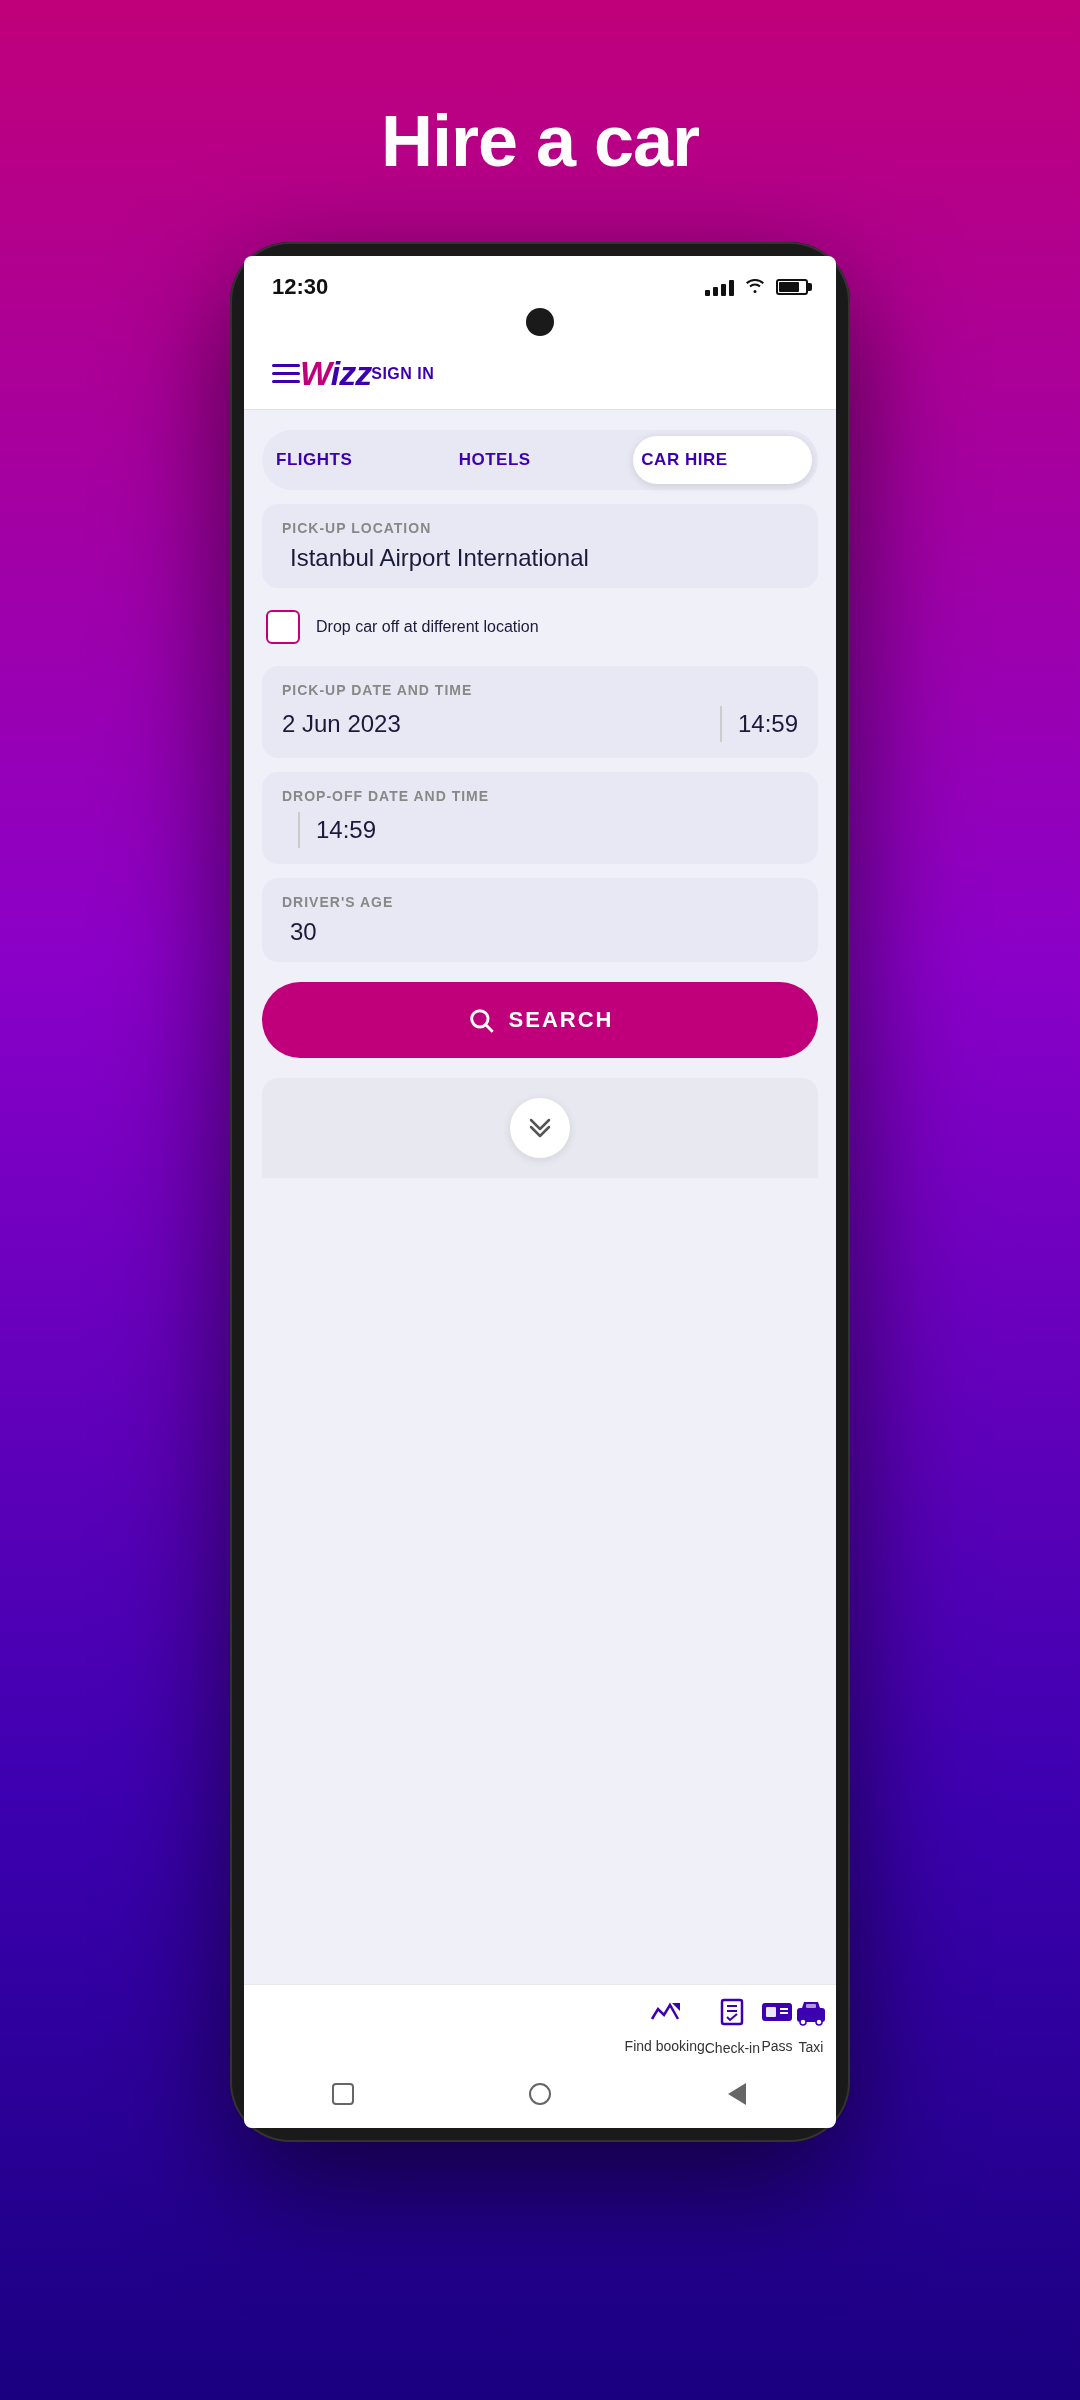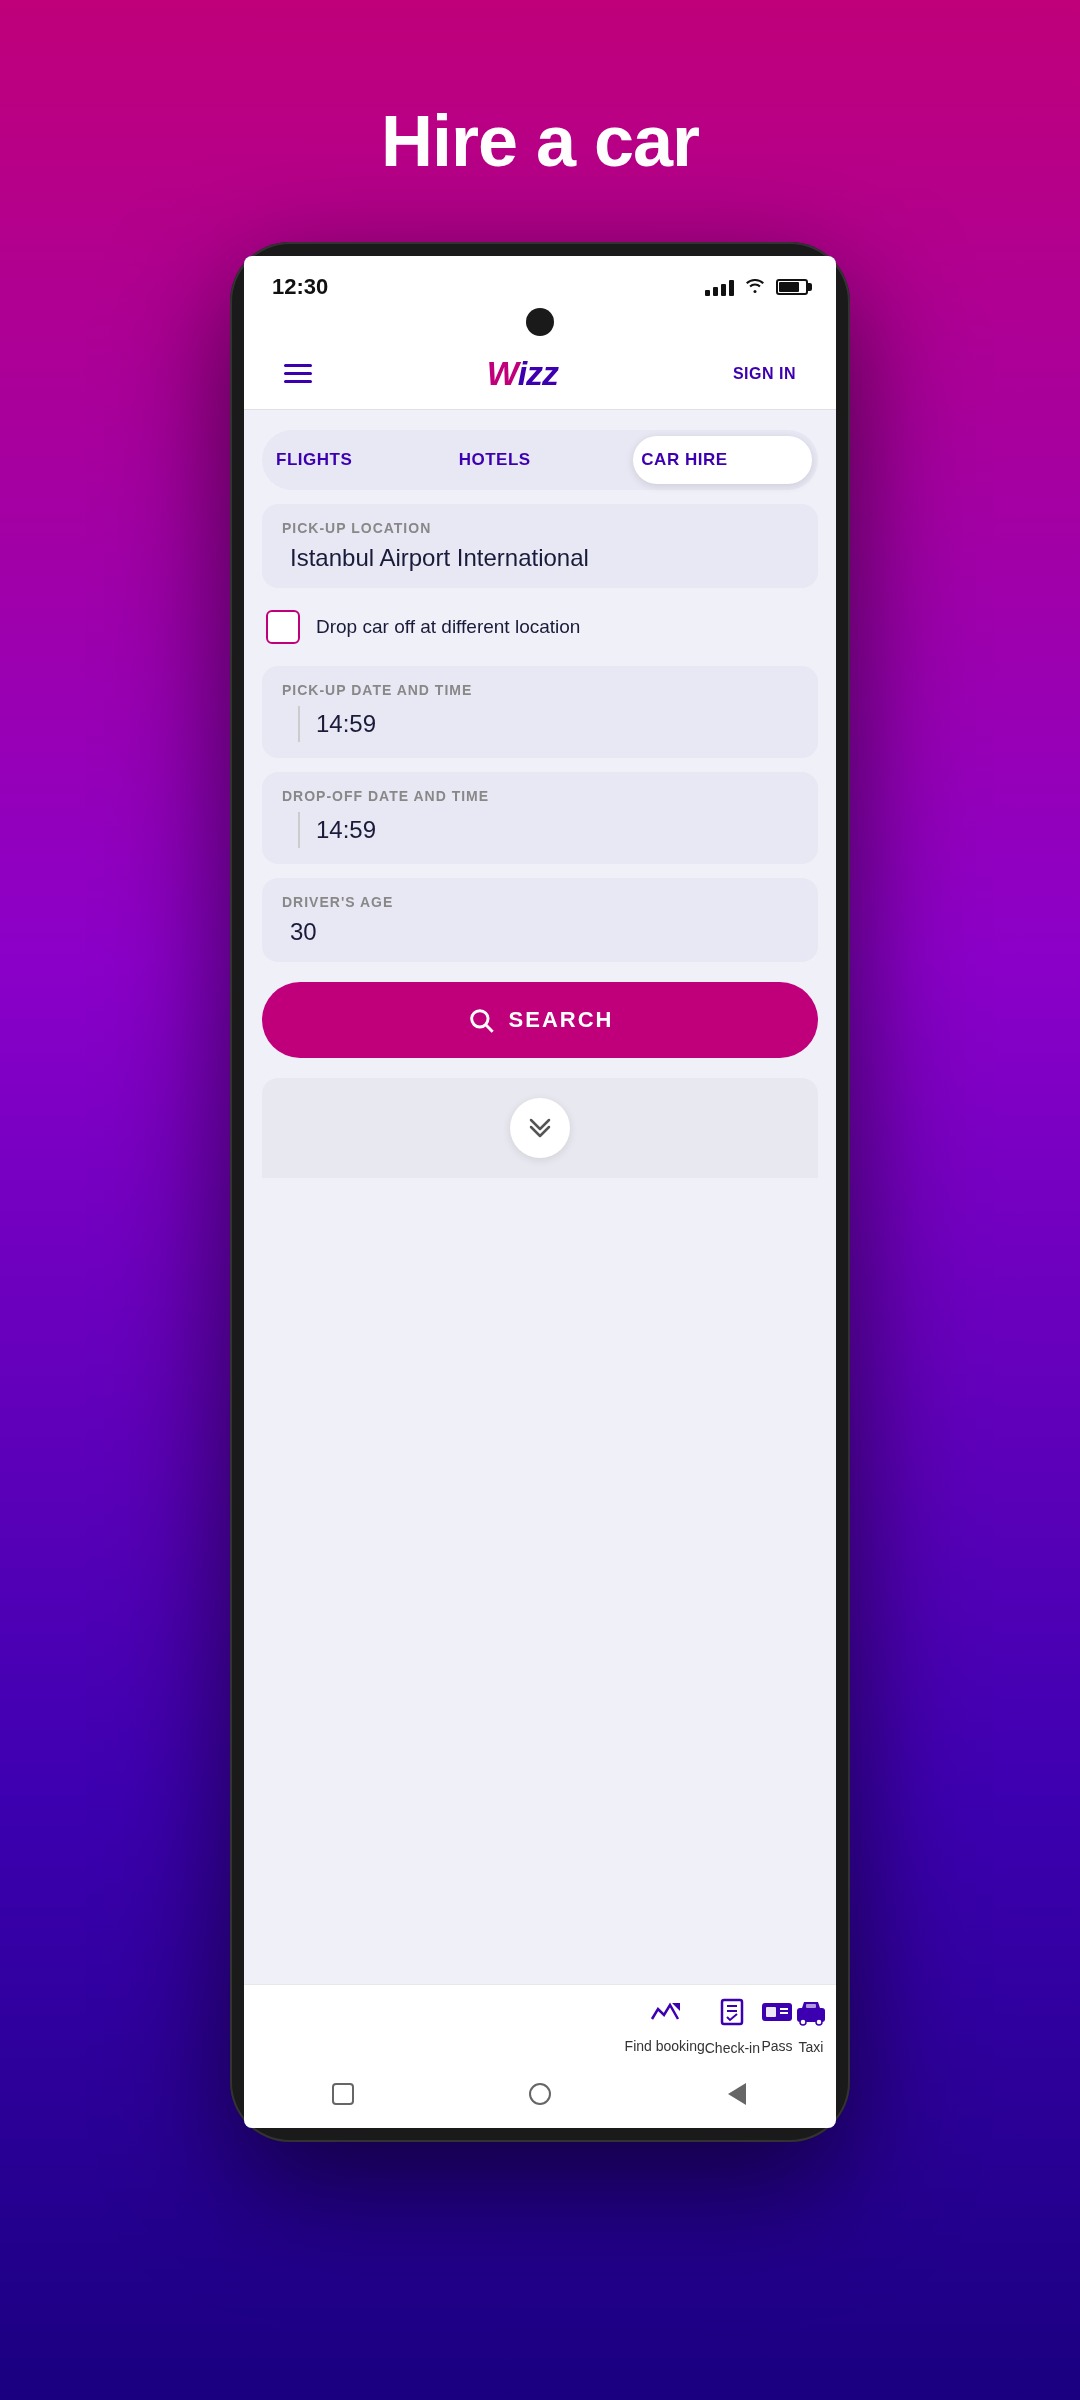--- a/index.html
+++ b/index.html
@@ -128,22 +128,21 @@
       height: 28px;
       background: #1a1a1a;
       border-radius: 50%;
     }
 
     
     .app-header {
       background: white;
       display: flex;
       align-items: center;
-      justify-content: space-between;
-      padding: 12px 40px 16px;
+      padding: 12px 28px 16px;
       flex-shrink: 0;
     }
 
     .hamburger-icon {
       display: flex;
       flex-direction: column;
       gap: 5px;
       cursor: pointer;
     }
 
@@ -275,21 +274,21 @@
     .checkbox {
       width: 34px;
       height: 34px;
       border: 2.5px solid #c0007a;
       border-radius: 6px;
       flex-shrink: 0;
       background: white;
     }
 
     .checkbox-label {
-      font-size: 19px;
+      font-size: 16px;
       color: #1a1a3a;
     }
 
     
     .search-btn {
       background: #c0007a;
       border: none;
       border-radius: 40px;
       padding: 24px;
       display: flex;
@@ -459,20 +458,21 @@
       </div>
 
       <div class="checkbox-row">
         <div class="checkbox"></div>
         <span class="checkbox-label">Drop car off at different location</span>
       </div>
 
       <div class="form-field">
         <div class="field-label">PICK-UP DATE AND TIME</div>
         <div class="date-time-row">
+          <span class="date-part">2 Jun 2023</span>
           <div class="time-separator"></div>
           <span class="time-part">14:59</span>
         </div>
       </div>
 
       <div class="form-field">
         <div class="field-label">DROP-OFF DATE AND TIME</div>
         <div class="date-time-row">
           <div class="time-separator"></div>
           <span class="time-part">14:59</span>

